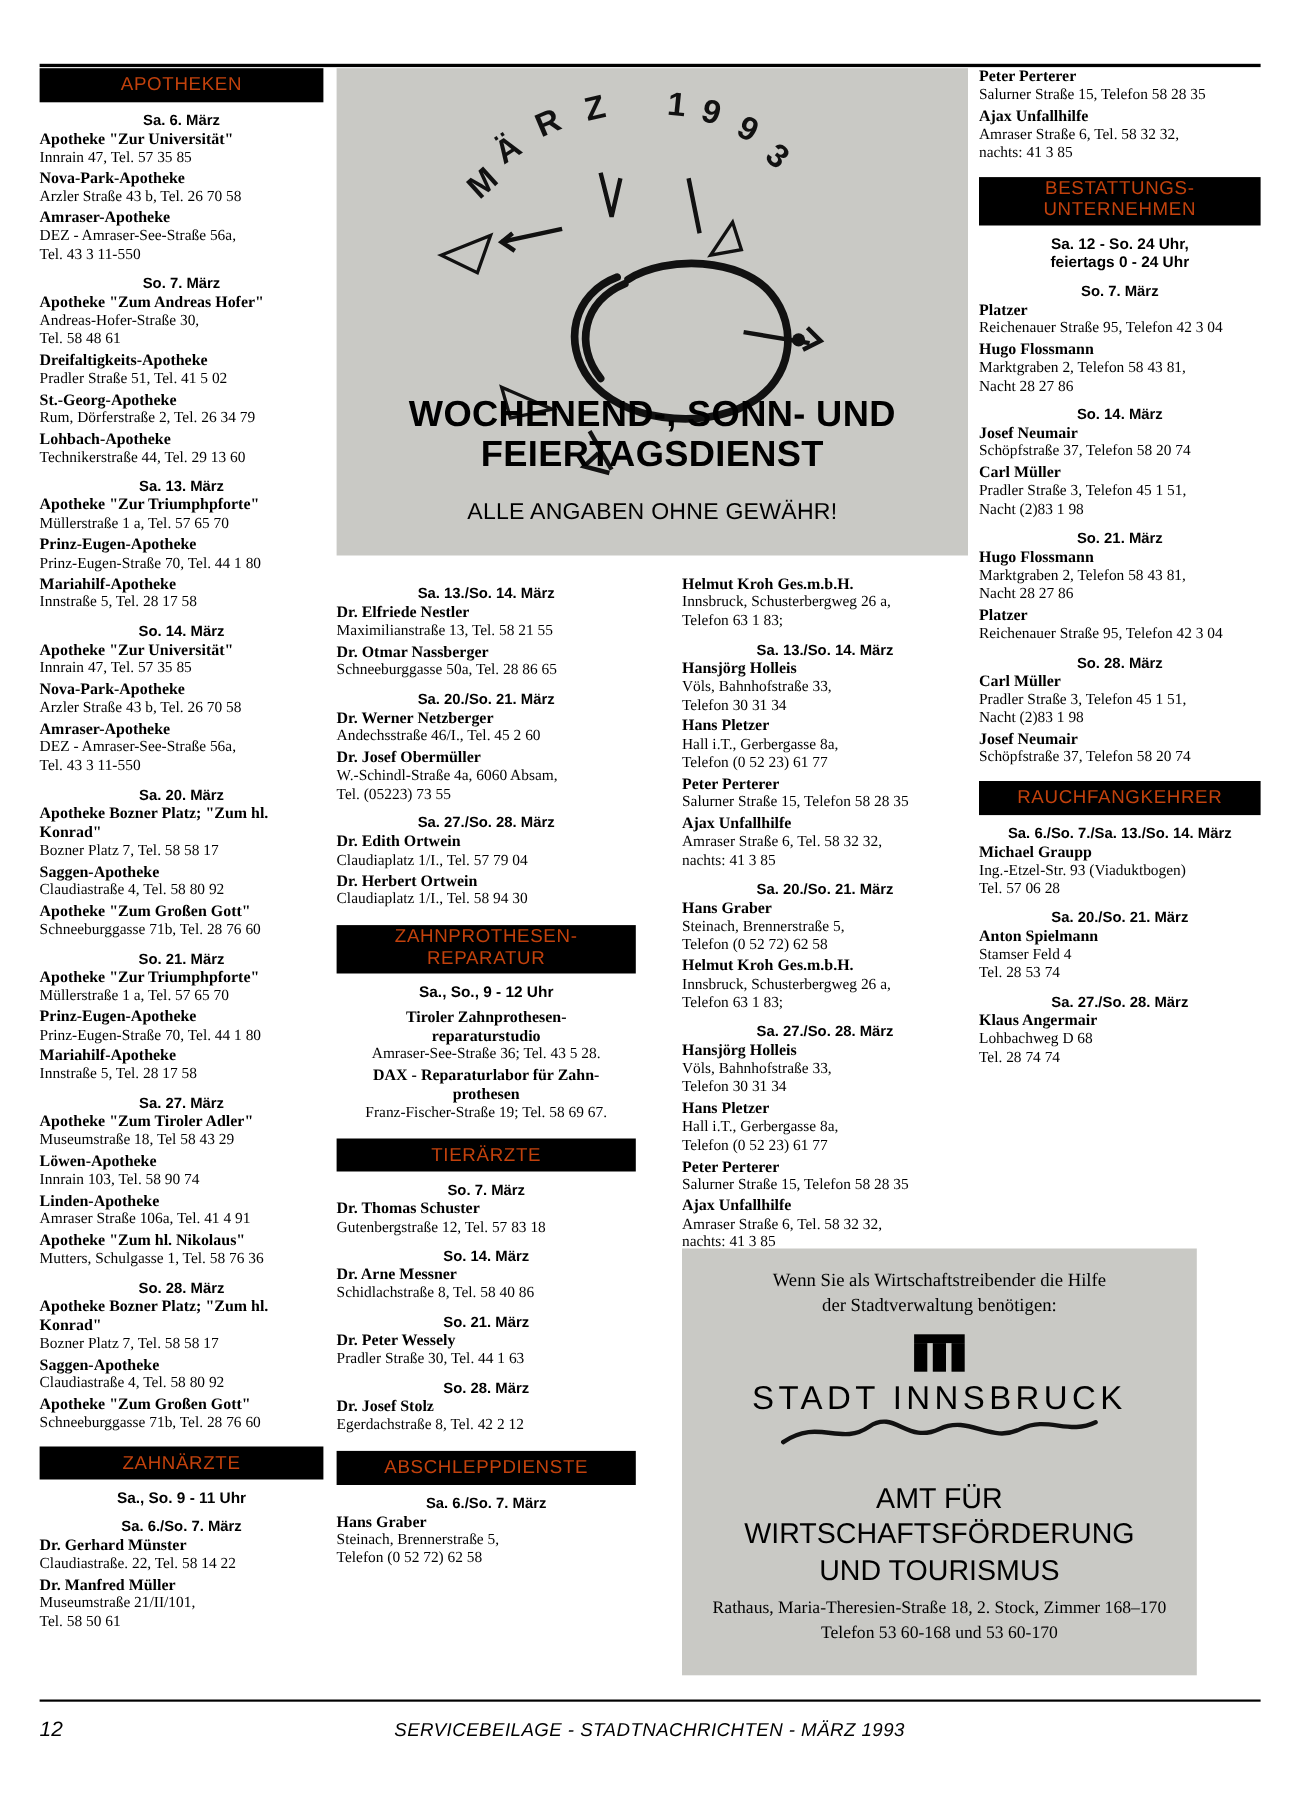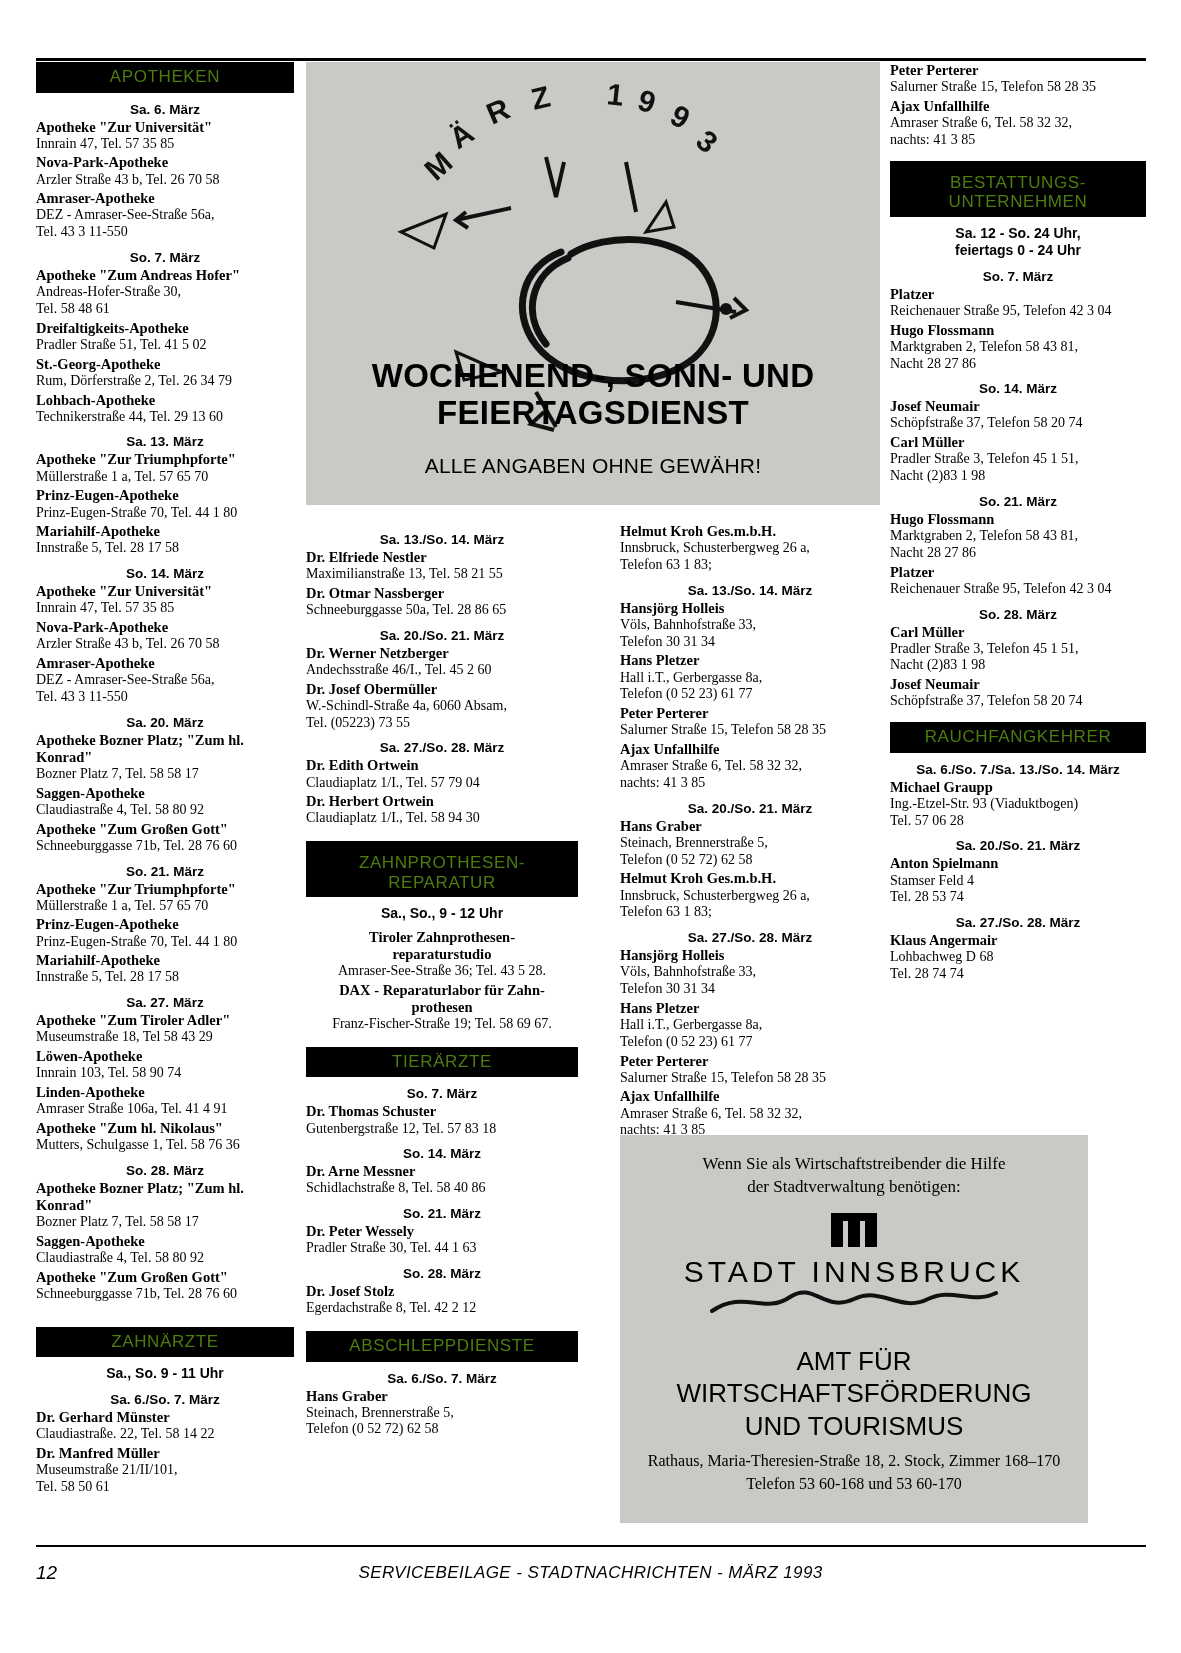--- a/index.html
+++ b/index.html
@@ -40,31 +40,31 @@
     box-sizing: border-box;
   }
   
   .col-left   { left: 36px;  top: 62px;  width: 258px; }
   .col-mid    { left: 306px; top: 62px;  width: 272px; }
   .col-right  { left: 620px; top: 62px;  width: 260px; }
   .col-far    { left: 890px; top: 62px;  width: 256px; }
 
   .bar {
     background: #000;
-    color: #4d7c0f;
+    color: #c2410c;
     text-align: center;
     font-family: "Liberation Sans", sans-serif;
     font-size: 17px;
     letter-spacing: 0.6px;
     padding: 5px 0 6px 0;
     margin-bottom: 8px;
     line-height: 1.15;
   }
   .bar.two {
-    padding: 12px 0 5px 0;
+    padding: 0 0 5px 0;
   }
   .date {
     text-align: center;
     font-family: "Liberation Sans", sans-serif;
     font-weight: bold;
     font-size: 13.5px;
     margin: 9px 0 2px 0;
   }
   .name {
     font-weight: bold;
@@ -338,21 +338,21 @@
         <div class="blk">
           <div class="name">Saggen-Apotheke</div>
           <div class="addr">Claudiastraße 4, Tel. 58 80 92</div>
         </div>
         <div class="blk">
           <div class="name">Apotheke "Zum Großen Gott"</div>
           <div class="addr">Schneeburggasse 71b, Tel. 28 76 60</div>
         </div>
       </div>
 
-    <div class="bar" style="margin-top:24px">ZAHNÄRZTE</div>
+    <div class="bar" style="margin-top:12px">ZAHNÄRZTE</div>
     <div class="sub-head">Sa., So. 9 - 11 Uhr</div>
     <div>
         <div class="date">Sa. 6./So. 7. März</div>
         <div class="blk">
           <div class="name">Dr. Gerhard Münster</div>
           <div class="addr">Claudiastraße. 22, Tel. 58 14 22</div>
         </div>
         <div class="blk">
           <div class="name">Dr. Manfred Müller</div>
           <div class="addr">Museumstraße 21/II/101,<br>Tel. 58 50 61</div>

